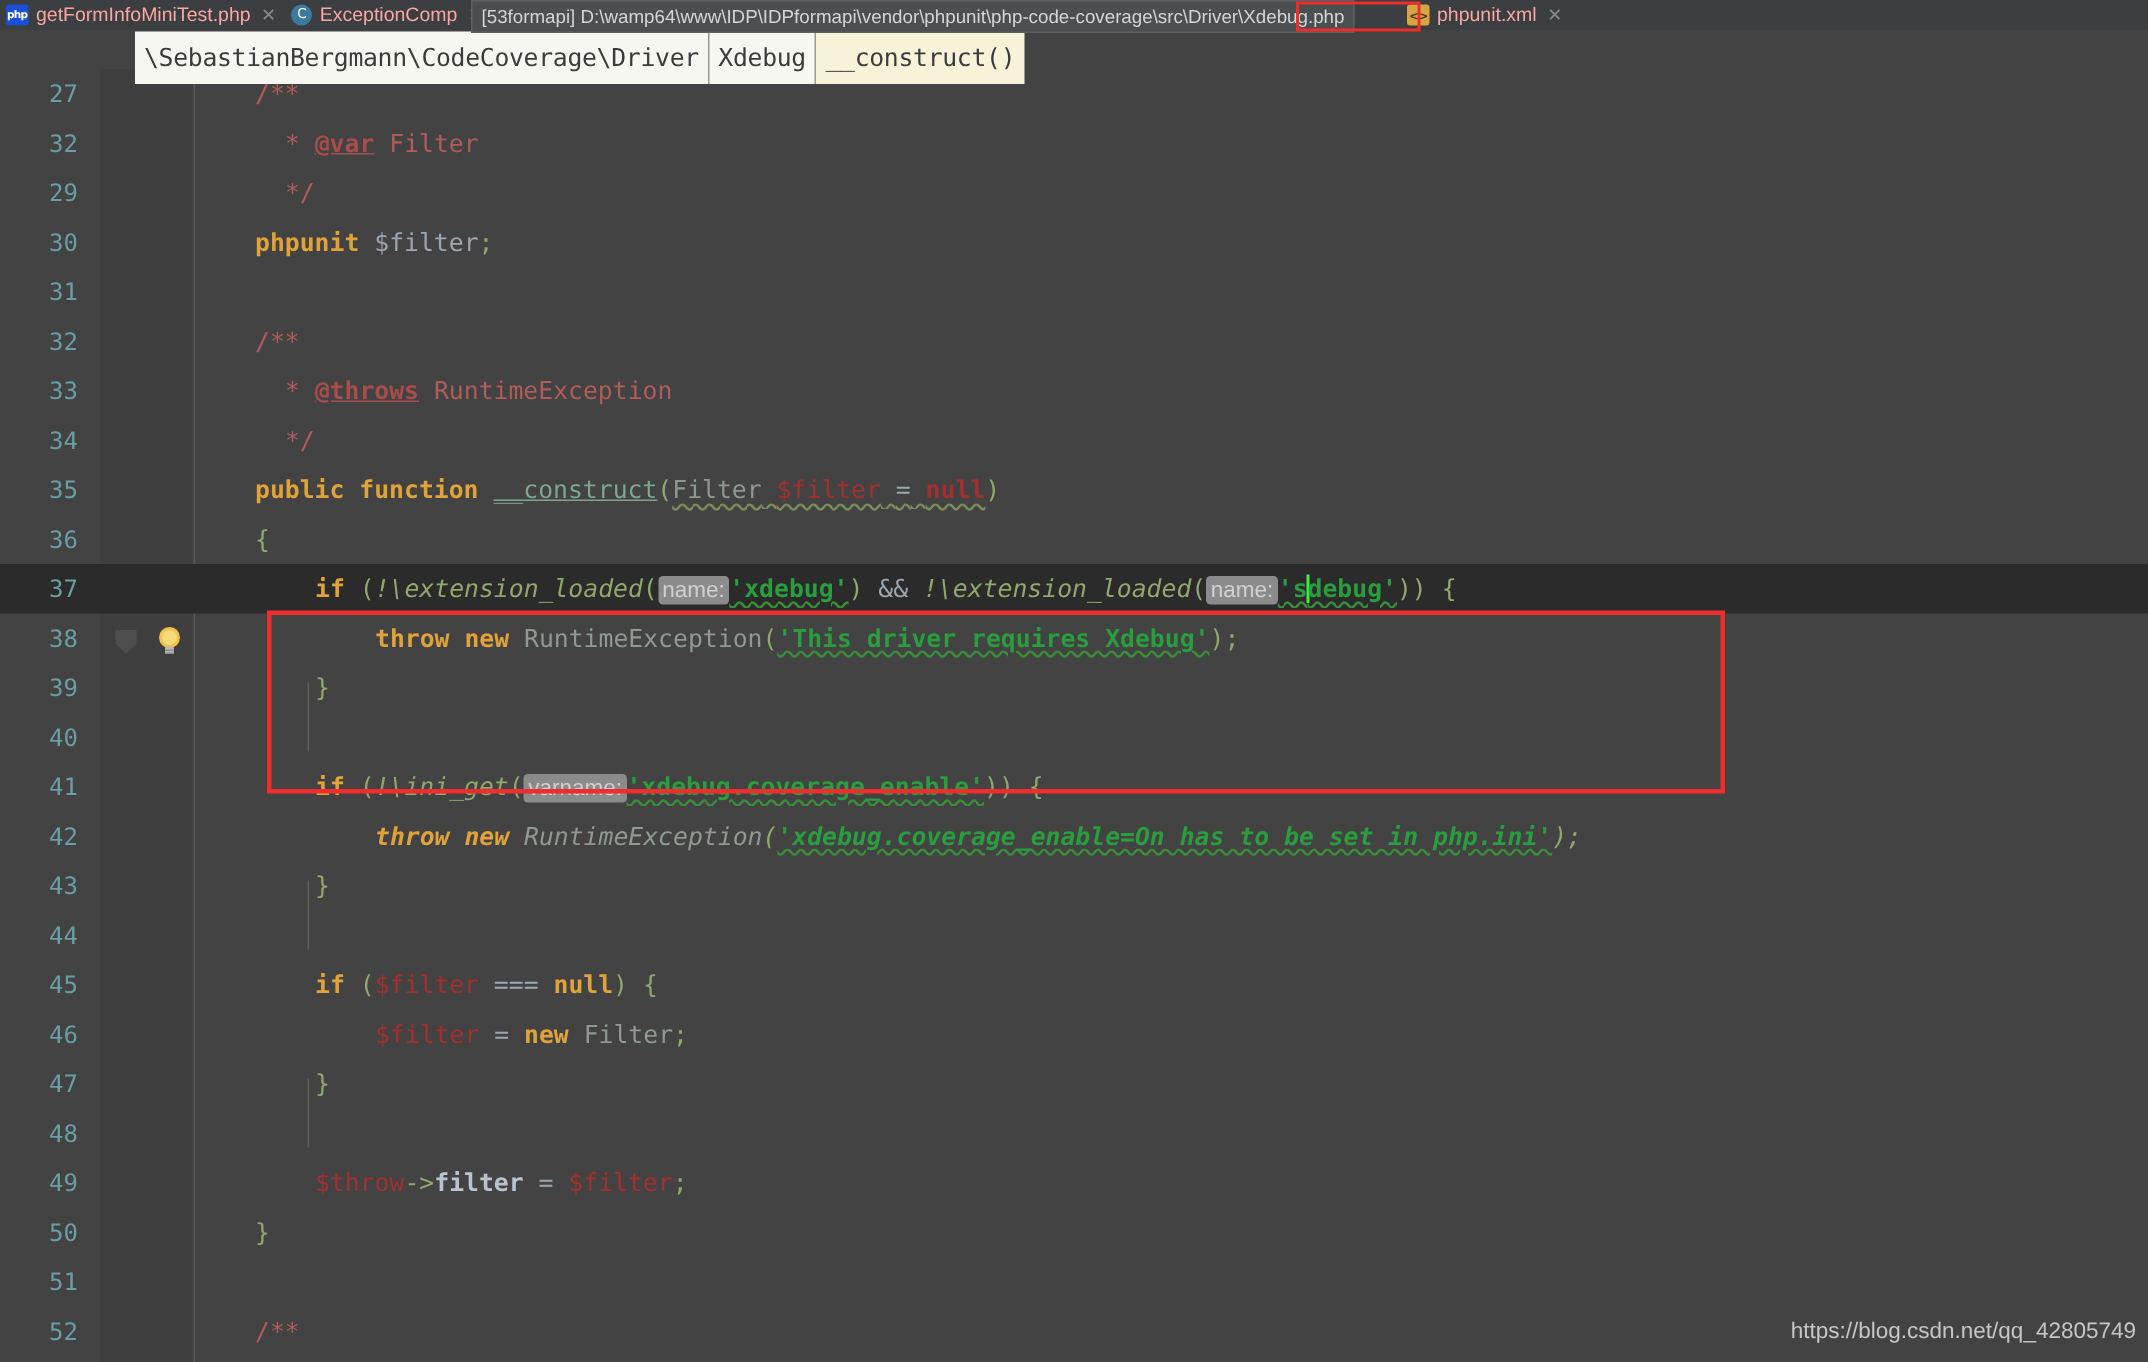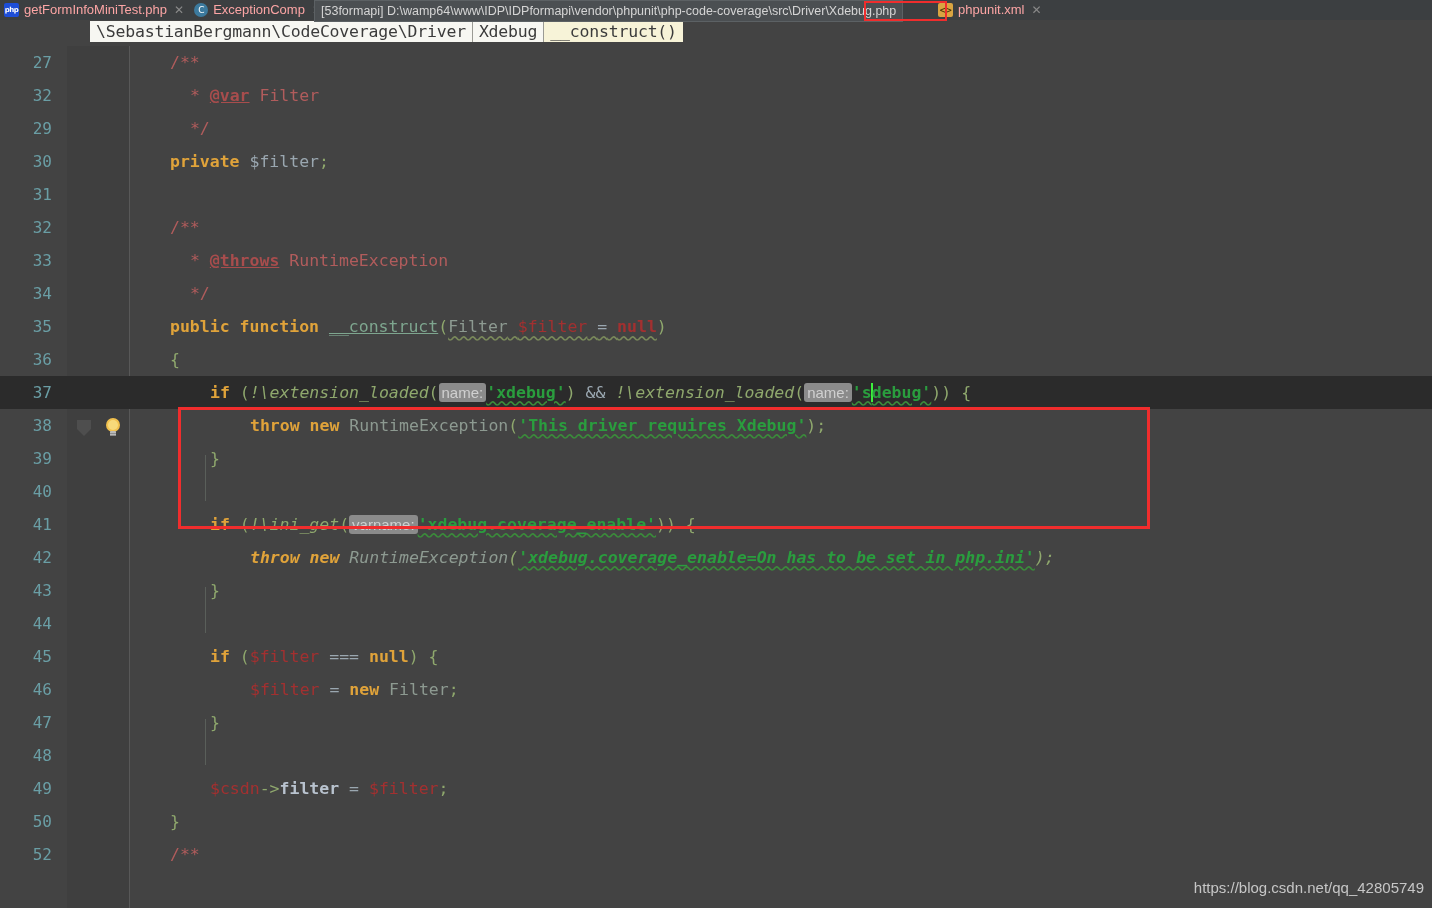--- a/index.html
+++ b/index.html
@@ -94,21 +94,21 @@
     border: 2px solid #f02d2d;
     box-sizing: border-box;
     z-index: 41;
     pointer-events: none;
   }
 
   
   #breadcrumb {
     position: absolute;
     left: 90px; top: 21px;
-    height: 21px;
+    height: 35px;
     display: flex;
     align-items: stretch;
     z-index: 30;
   }
   .crumb {
     display: flex;
     align-items: center;
     padding: 0 6px;
     font-family: "DejaVu Sans Mono", monospace;
     font-size: 16.5px;
@@ -295,41 +295,42 @@
 </div>
 
 <div id="editor">
   <div id="gutter-left"></div>
   <div id="gutter-icons"></div>
 
   <div id="code-rows">
       <div class="code-row"><div class="lineno">27</div><div class="codetext" style="left: 170px;"><span class="c-com">/**</span></div></div>
       <div class="code-row"><div class="lineno">32</div><div class="codetext" style="left: 180px;"><span class="c-com"> * </span><span class="c-tag">@var</span><span class="c-com"> Filter</span></div></div>
       <div class="code-row"><div class="lineno">29</div><div class="codetext" style="left: 180px;"><span class="c-com"> */</span></div></div>
-      <div class="code-row"><div class="lineno">30</div><div class="codetext" style="left: 170px;"><span class="c-kw">private</span> <span class="c-var">$filter</span><span class="c-punct">;</span></div></div>
+      <div class="code-row"><div class="lineno">30</div><div class="codetext" style="left: 170px;"><span class="c-kw">phpunit</span> <span class="c-var">$filter</span><span class="c-punct">;</span></div></div>
       <div class="code-row"><div class="lineno">31</div><div class="codetext" style="left: 130px;"></div></div>
       <div class="code-row"><div class="lineno">32</div><div class="codetext" style="left: 170px;"><span class="c-com">/**</span></div></div>
       <div class="code-row"><div class="lineno">33</div><div class="codetext" style="left: 180px;"><span class="c-com"> * </span><span class="c-tag">@throws</span><span class="c-com"> RuntimeException</span></div></div>
       <div class="code-row"><div class="lineno">34</div><div class="codetext" style="left: 180px;"><span class="c-com"> */</span></div></div>
       <div class="code-row"><div class="lineno">35</div><div class="codetext" style="left: 170px;"><span class="c-kw">public function</span> <span class="c-fn">__construct</span><span class="c-punct">(</span><span class="underline-wavy"><span class="c-cls">Filter</span> <span class="c-varred">$filter</span> <span class="c-default">=</span> <span class="c-null">null</span></span><span class="c-punct">)</span></div></div>
       <div class="code-row"><div class="lineno">36</div><div class="codetext" style="left: 170px;"><span class="c-punct">{</span></div></div>
       <div class="code-row hl"><div class="lineno">37</div><div class="codetext" style="left: 210px;"><span class="c-kw">if</span> <span class="c-punct">(</span><span class="c-func">!\extension_loaded</span><span class="c-punct">(</span><span class="phint">name:</span><span class="c-str wavy-green">'xdebug'</span><span class="c-punct">)</span> <span class="c-default">&amp;&amp;</span> <span class="c-func">!\extension_loaded</span><span class="c-punct">(</span><span class="phint">name:</span><span class="c-str wavy-green">'s<span class="caret"></span>debug'</span><span class="c-punct">))</span> <span class="c-punct">{</span></div></div>
       <div class="code-row"><div class="lineno">38</div><div class="codetext" style="left: 250px;"><span class="c-kw">throw new</span> <span class="c-cls">RuntimeException</span><span class="c-punct">(</span><span class="c-str wavy-green">'This driver requires Xdebug'</span><span class="c-punct">);</span></div></div>
       <div class="code-row"><div class="lineno">39</div><div class="codetext" style="left: 210px;"><span class="c-punct">}</span></div></div>
       <div class="code-row"><div class="lineno">40</div><div class="codetext" style="left: 130px;"></div></div>
       <div class="code-row"><div class="lineno">41</div><div class="codetext" style="left: 210px;"><span class="c-kw">if</span> <span class="c-punct">(</span><span class="c-func">!\ini_get</span><span class="c-punct">(</span><span class="phint">varname:</span><span class="c-str wavy-green">'xdebug.coverage_enable'</span><span class="c-punct">))</span> <span class="c-punct">{</span></div></div>
       <div class="code-row"><div class="lineno">42</div><div class="codetext" style="left: 250px; font-style: italic;"><span class="c-kw">throw new</span> <span class="c-cls">RuntimeException</span><span class="c-punct">(</span><span class="c-str wavy-green">'xdebug.coverage_enable=On has to be set in php.ini'</span><span class="c-punct">);</span></div></div>
       <div class="code-row"><div class="lineno">43</div><div class="codetext" style="left: 210px;"><span class="c-punct">}</span></div></div>
       <div class="code-row"><div class="lineno">44</div><div class="codetext" style="left: 130px;"></div></div>
       <div class="code-row"><div class="lineno">45</div><div class="codetext" style="left: 210px;"><span class="c-kw">if</span> <span class="c-punct">(</span><span class="c-varred">$filter</span> <span class="c-default">===</span> <span class="c-kw">null</span><span class="c-punct">)</span> <span class="c-punct">{</span></div></div>
       <div class="code-row"><div class="lineno">46</div><div class="codetext" style="left: 250px;"><span class="c-varred">$filter</span> <span class="c-default">=</span> <span class="c-kw">new</span> <span class="c-cls">Filter</span><span class="c-punct">;</span></div></div>
       <div class="code-row"><div class="lineno">47</div><div class="codetext" style="left: 210px;"><span class="c-punct">}</span></div></div>
       <div class="code-row"><div class="lineno">48</div><div class="codetext" style="left: 130px;"></div></div>
-      <div class="code-row"><div class="lineno">49</div><div class="codetext" style="left: 210px;"><span class="c-varred">$csdn</span><span class="c-punct">-&gt;</span><span class="c-field">filter</span> <span class="c-default">=</span> <span class="c-varred">$filter</span><span class="c-punct">;</span></div></div>
+      <div class="code-row"><div class="lineno">49</div><div class="codetext" style="left: 210px;"><span class="c-varred">$throw</span><span class="c-punct">-&gt;</span><span class="c-field">filter</span> <span class="c-default">=</span> <span class="c-varred">$filter</span><span class="c-punct">;</span></div></div>
       <div class="code-row"><div class="lineno">50</div><div class="codetext" style="left: 170px;"><span class="c-punct">}</span></div></div>
+      <div class="code-row"><div class="lineno">51</div><div class="codetext" style="left: 130px;"></div></div>
       <div class="code-row"><div class="lineno">52</div><div class="codetext" style="left: 170px;"><span class="c-com">/**</span></div></div>
     </div>
 
   <div id="fold-arrow">
     <svg width="20" height="20" viewBox="0 0 20 20">
       <path d="M3 2 H17 V11 L10 18 L3 11 Z" fill="#4e4e4e"></path>
     </svg>
   </div>
 
   <div id="bulb">

